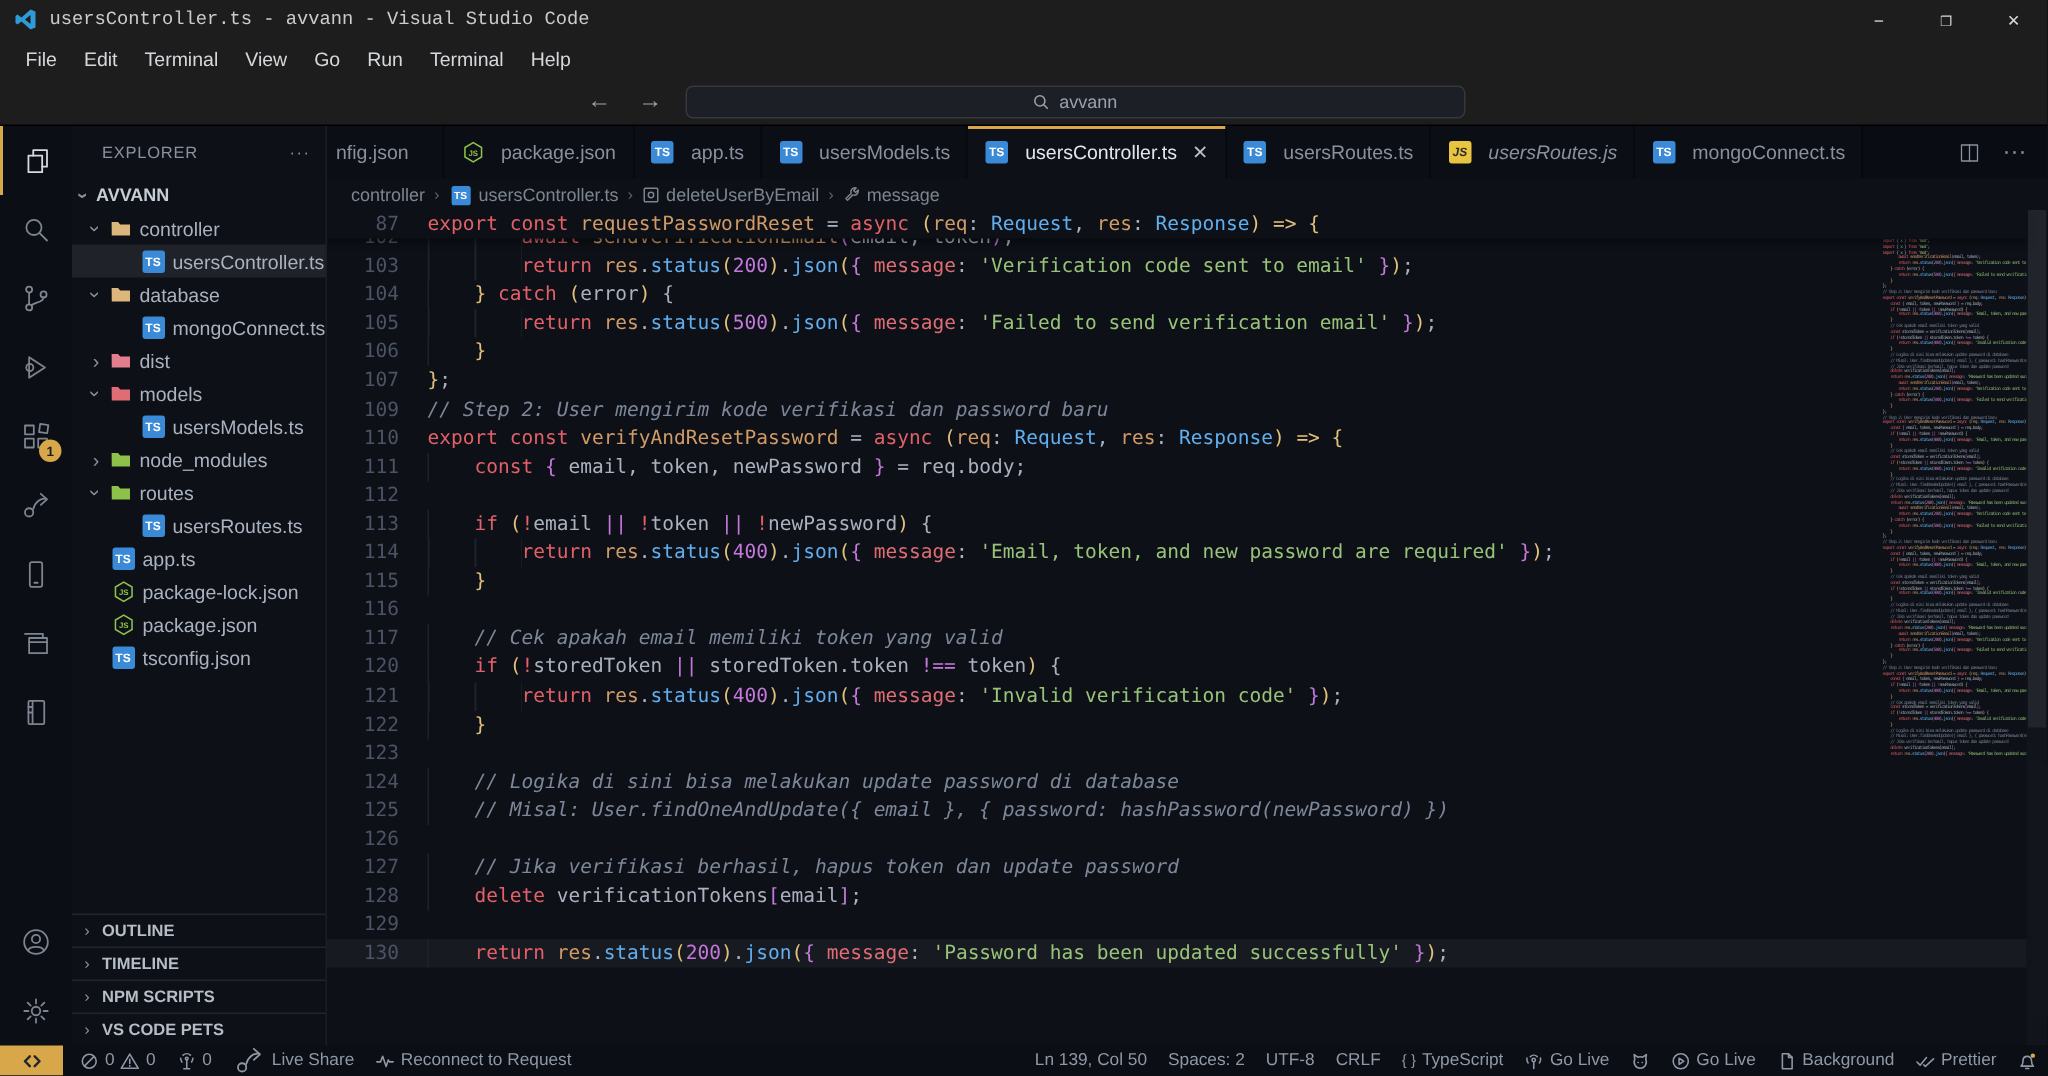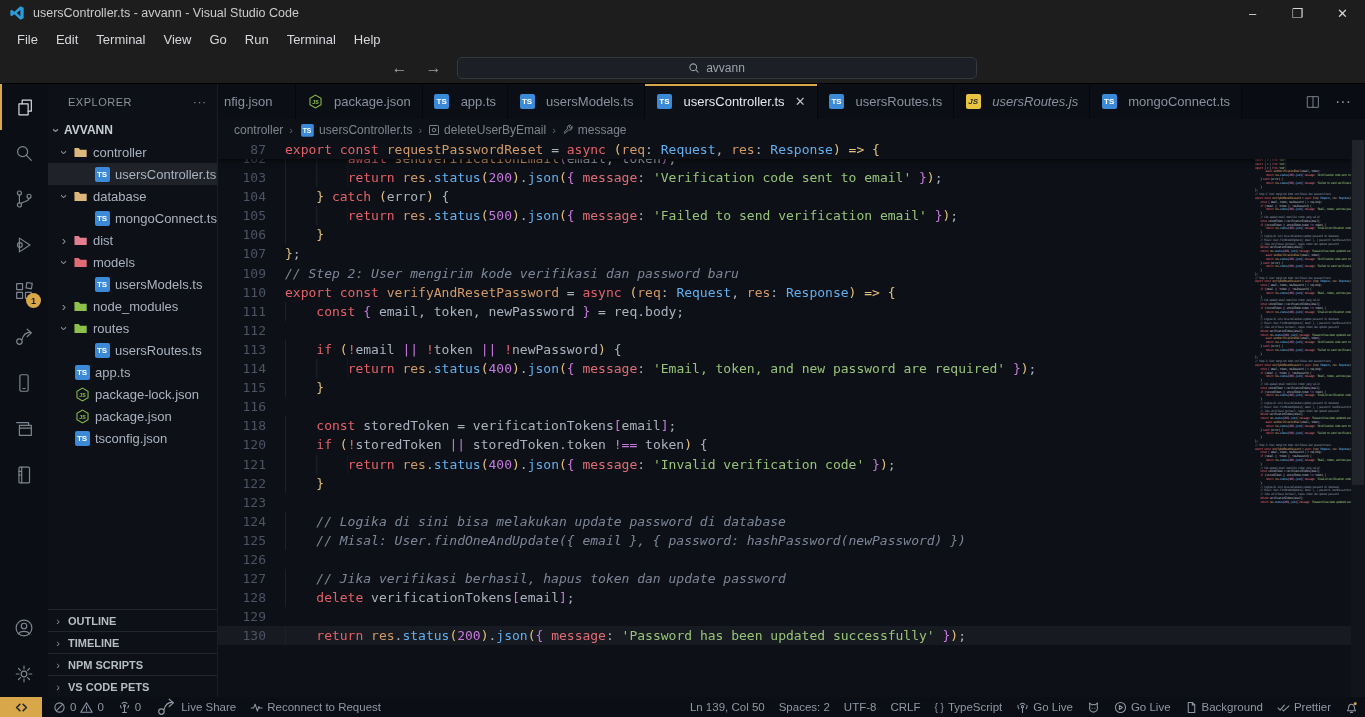--- a/index.html
+++ b/index.html
@@ -1,20 +1,20 @@
 <!DOCTYPE html>
 <html><head>
 <meta charset="utf-8">
 <style>
   * { margin:0; padding:0; box-sizing:border-box; }
   html,body { width:1365px; height:717px; overflow:hidden; background:#0d1117; font-family:"Liberation Sans", sans-serif; user-select:none; }
   #app { width:1365px; height:717px; display:flex; flex-direction:column; }
 
   
-  .titlebar { height:26px; background:#1d1d1d; display:flex; align-items:center; color:#cccccc; font-size:12.5px; flex:none; }
+  .titlebar { height:26px; background:#1d1d1d; display:flex; align-items:center; color:#cccccc; font-size:12.5px; flex:none;font-family:Liberation Mono, monospace; }
   .vscode-logo { width:16px; height:16px; margin:0 8px 0 9px; }
   .win-controls { margin-left:auto; display:flex; height:100%; }
   .win-btn { width:45px; height:100%; display:flex; align-items:center; justify-content:center; color:#d6d6d6; font-size:13px; }
   .menubar { height:26px; background:#1d1d1d; display:flex; align-items:center; padding-left:8px; flex:none; }
   .menu-item { color:#d5d8dc; font-size:13px; padding:3px 9px; border-radius:4px; }
   .cmdrow { height:32px; background:#1d1d1d; display:flex; align-items:center; justify-content:center; gap:12px; flex:none; border-bottom:1px solid #000; }
   .nav-arrow { color:#9aa0a8; font-size:16px; width:22px; text-align:center; }
   .searchbox { width:520px; height:22px; background:#1c1f26; border:1px solid #34383f; border-radius:5px; display:flex; align-items:center; justify-content:center; gap:6px; color:#9aa2ad; font-size:12px; }
 
   
@@ -500,23 +500,23 @@
      <span class="gutter">115</span>
      <span class="lineind" style="width:31.32px"></span>
      <span class="ltext"><span class="tk-b1" style="color:#e5c07b">}</span></span>
    </div>
             <div class="code-line">
      <span class="gutter">116</span>
      <span class="lineind" style="width:0px"></span>
      <span class="ltext"></span>
    </div>
             <div class="code-line">
-     <span class="gutter">118</span>
-     <span class="lineind" style="width:31.32px"></span>
-     <span class="ltext"><span class="tk-kw" style="color:#e36069">const </span><span class="tk-pl" style="color:#abb2bf">storedToken = verificationTokens</span><span class="tk-b2" style="color:#c678dd">[</span><span class="tk-pl" style="color:#abb2bf">email</span><span class="tk-b2" style="color:#c678dd">]</span><span class="tk-pl" style="color:#abb2bf">;</span></span>
+     <span class="gutter">117</span>
+     <span class="lineind" style="width:31.32px"></span>
+     <span class="ltext"><span class="tk-cm" style="color:#7d8799">// Cek apakah email memiliki token yang valid</span></span>
    </div>
             <div class="code-line">
      <span class="gutter">120</span>
      <span class="lineind" style="width:31.32px"></span>
      <span class="ltext"><span class="tk-kw" style="color:#e36069">if </span><span class="tk-b1" style="color:#e5c07b">(</span><span class="tk-kw" style="color:#e36069">!</span><span class="tk-pl" style="color:#abb2bf">storedToken </span><span class="tk-op" style="color:#c678dd">|| </span><span class="tk-pl" style="color:#abb2bf">storedToken.token </span><span class="tk-op" style="color:#c678dd">!== </span><span class="tk-pl" style="color:#abb2bf">token</span><span class="tk-b1" style="color:#e5c07b">)</span><span class="tk-pl" style="color:#abb2bf"> {</span></span>
    </div>
             <div class="code-line">
      <span class="gutter">121</span>
      <span class="lineind" style="width:62.64px"></span>
      <span class="ltext"><span class="tk-kw" style="color:#e36069">return </span><span class="tk-pa" style="color:#d19a66">res</span><span class="tk-pl" style="color:#abb2bf">.</span><span class="tk-mt" style="color:#61afef">status</span><span class="tk-b1" style="color:#e5c07b">(</span><span class="tk-nu" style="color:#c678dd">400</span><span class="tk-b1" style="color:#e5c07b">)</span><span class="tk-pl" style="color:#abb2bf">.</span><span class="tk-mt" style="color:#61afef">json</span><span class="tk-b1" style="color:#e5c07b">(</span><span class="tk-b2" style="color:#c678dd">{ </span><span class="tk-pr" style="color:#e06c75">message</span><span class="tk-pl" style="color:#abb2bf">: </span><span class="tk-st" style="color:#98c379">'Invalid verification code'</span><span class="tk-b2" style="color:#c678dd"> }</span><span class="tk-b1" style="color:#e5c07b">)</span><span class="tk-pl" style="color:#abb2bf">;</span></span>

